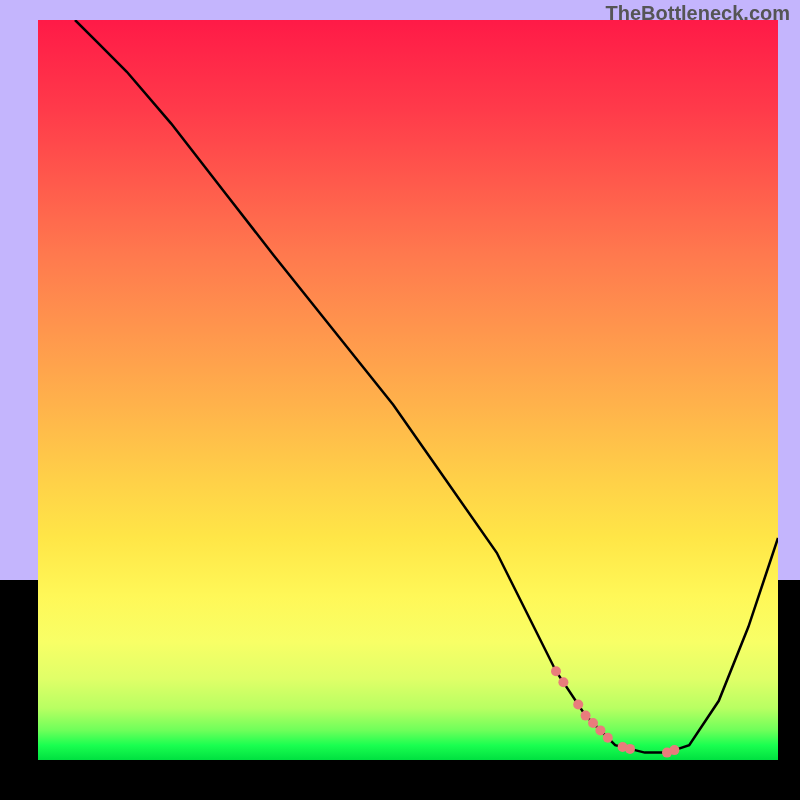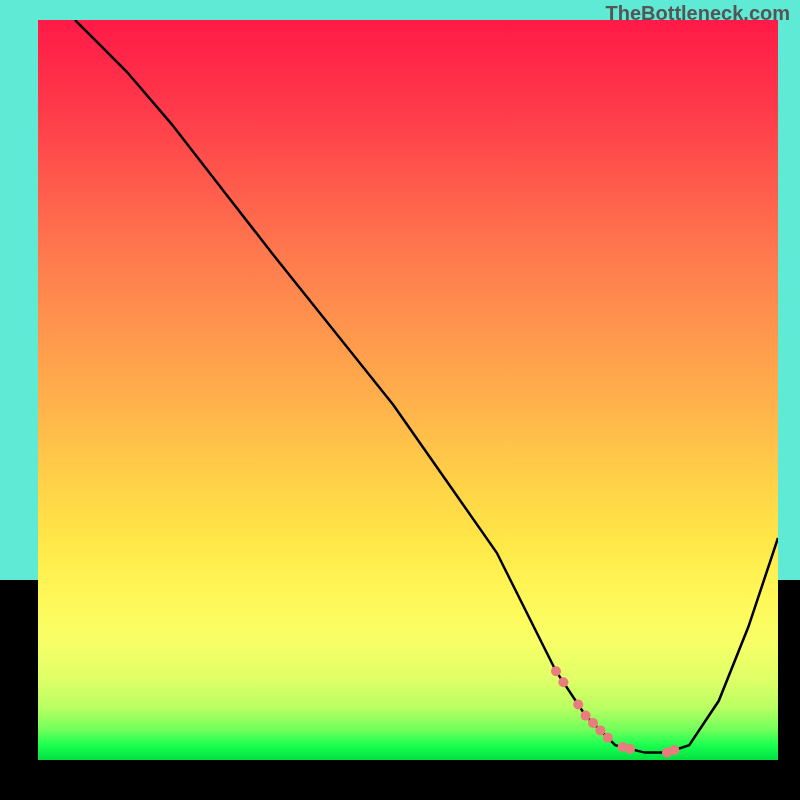--- a/index.html
+++ b/index.html
@@ -8,21 +8,21 @@
   background: #000;
   width: 800px;
   height: 800px;
   overflow: hidden;
   font-family: Arial, sans-serif;
 }
 .container {
   width: 800px;
   height: 580px;
   position: relative;
-  background: #5eead4;
+  background: #c4b5fd;
 }
 .watermark {
   position: absolute;
   top: 2px;
   right: 10px;
   color: #555;
   font-size: 20px;
   font-weight: bold;
   z-index: 10;
 }

